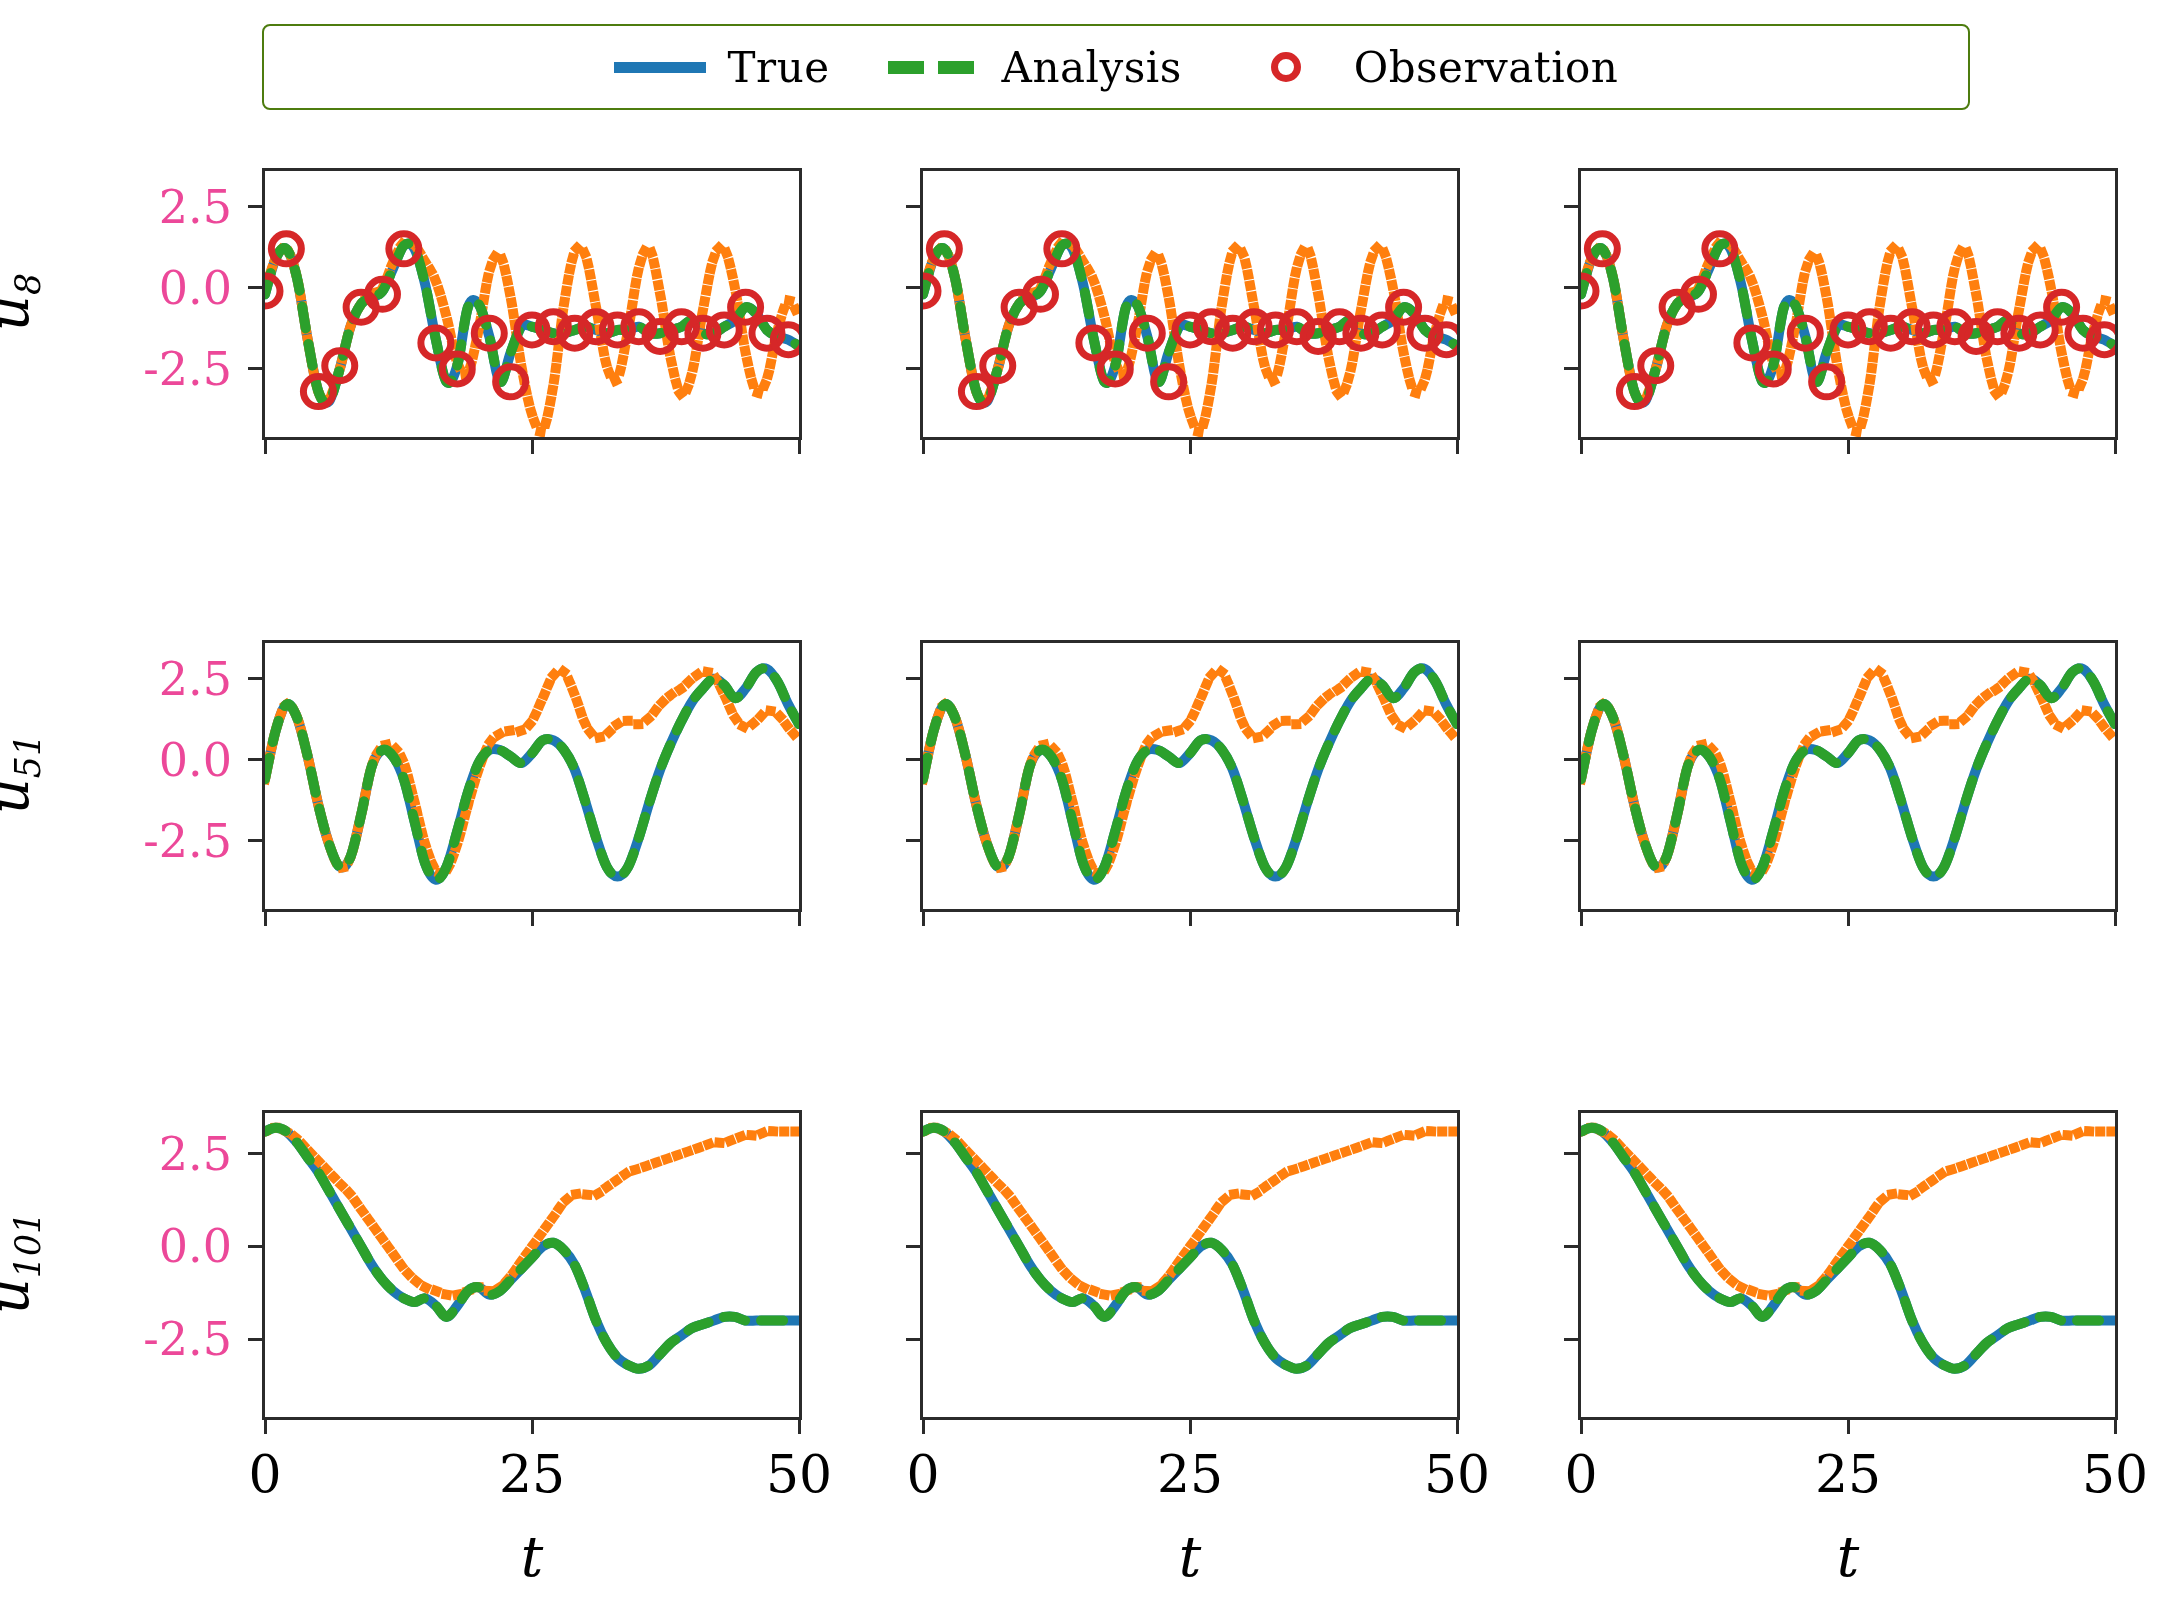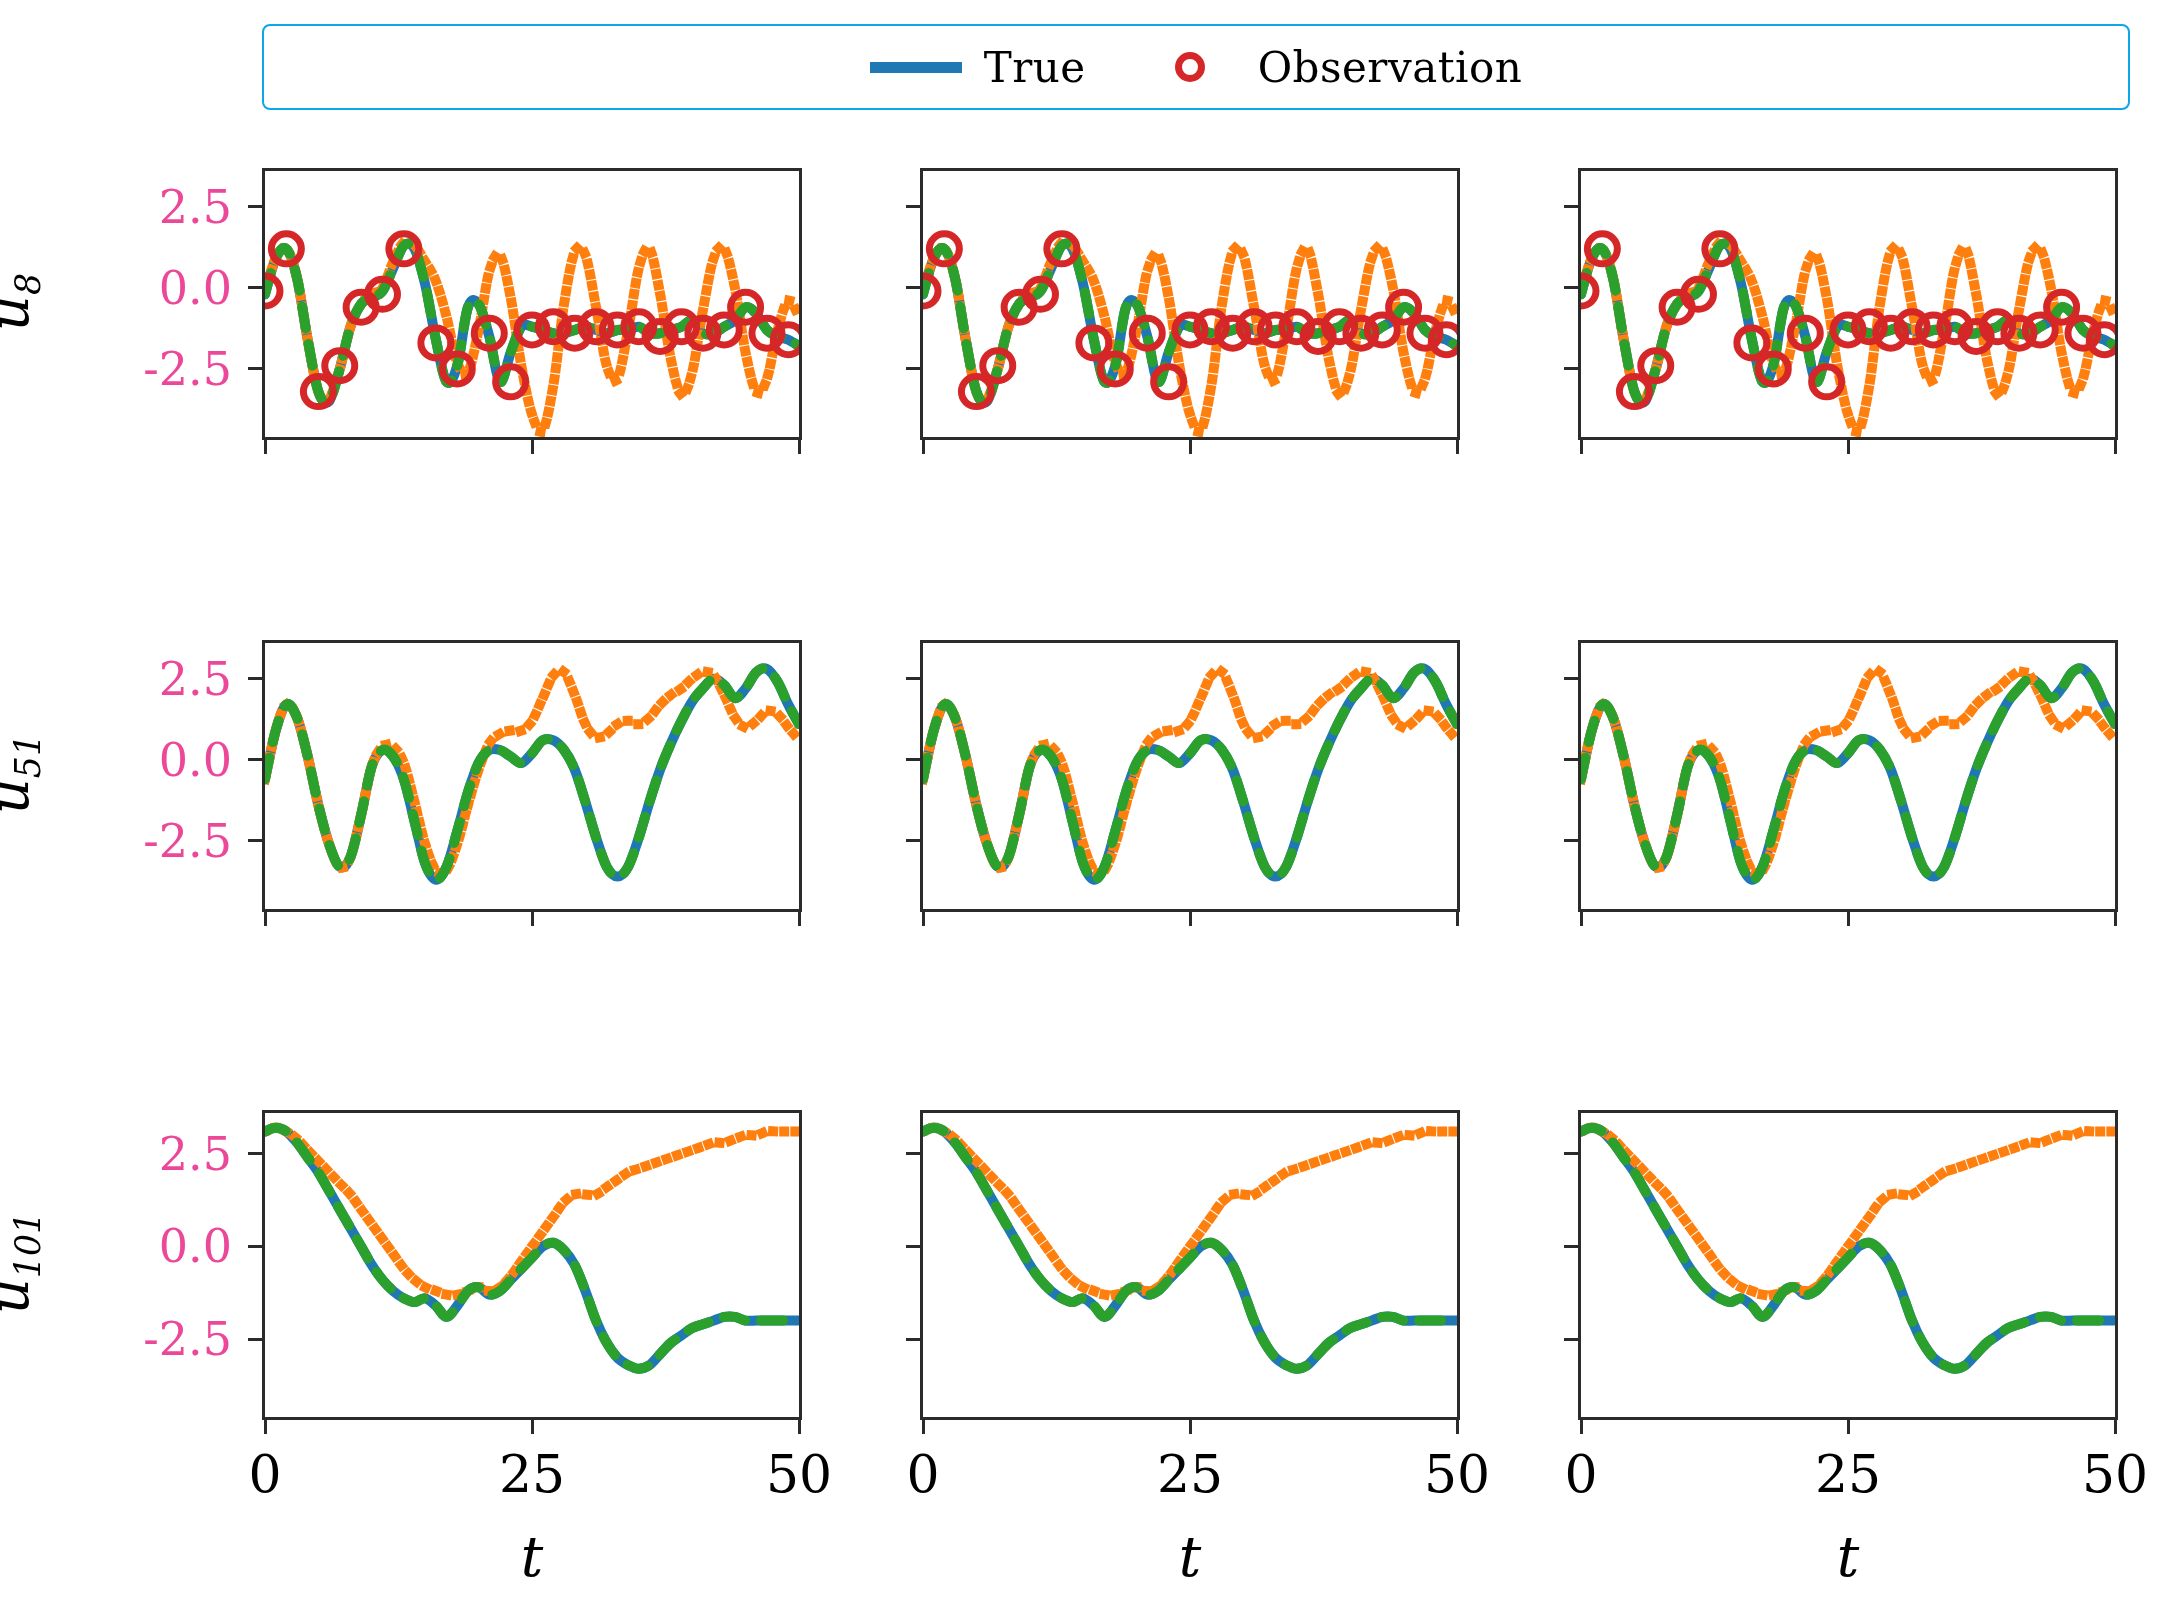--- a/index.html
+++ b/index.html
@@ -1,23 +1,23 @@
 <!DOCTYPE html>
 <html><head>
 <meta charset="utf-8">
 <style>
   html,body{margin:0;padding:0;background:#fff;}
   body{width:2160px;height:1612px;font-family:"DejaVu Serif",serif;overflow:hidden;}
   .fig{position:relative;width:2160px;height:1612px;background:#fff;}
 
   
   .legend{
-    position:absolute;left:262px;top:24px;width:1868px;height:86px;
+    position:absolute;left:262px;top:24px;width:1708px;height:86px;
     box-sizing:border-box;
-    border:2px solid #0ea5e9;border-radius:8px;background:#fff;
+    border:2px solid #4d7c0f;border-radius:8px;background:#fff;
     display:flex;align-items:center;justify-content:center;gap:58px;
   }
   .legend-entry{display:flex;align-items:center;gap:22px;}
   .legend-label{font-size:42px;color:#000;font-family:"DejaVu Serif",serif;letter-spacing:.5px;white-space:nowrap;}
   .lg-swatch{width:92px;height:34px;position:relative;}
   .lg-solid{position:absolute;top:50%;left:0;width:92px;height:11px;margin-top:-5.5px;background:#1f77b4;}
   .lg-dot{position:absolute;top:50%;left:0;width:92px;height:13px;margin-top:-6.5px;
     background:repeating-linear-gradient(to right,#ff7f0e 0 13px,transparent 13px 26px);}
   .lg-dash{position:absolute;top:50%;left:0;width:92px;height:13px;margin-top:-6.5px;
     background:repeating-linear-gradient(to right,#2ca02c 0 36px,transparent 36px 50px);}
@@ -50,20 +50,26 @@
 <body>
 
 <div class="fig">
 
   <div class="legend">
     <div class="legend-entry">
       <span class="lg-swatch">
           <span class="lg-solid"></span>
         </span>
       <span class="legend-label">True</span>
+    </div>
+    <div class="legend-entry">
+      <span class="lg-swatch">
+          <span class="lg-dash"></span>
+        </span>
+      <span class="legend-label">Analysis</span>
     </div>
     <div class="legend-entry">
       <span class="lg-swatch">
           <span class="lg-circ"></span>
         </span>
       <span class="legend-label">Observation</span>
     </div>
   </div>
 
   <div class="grid" id="grid">

